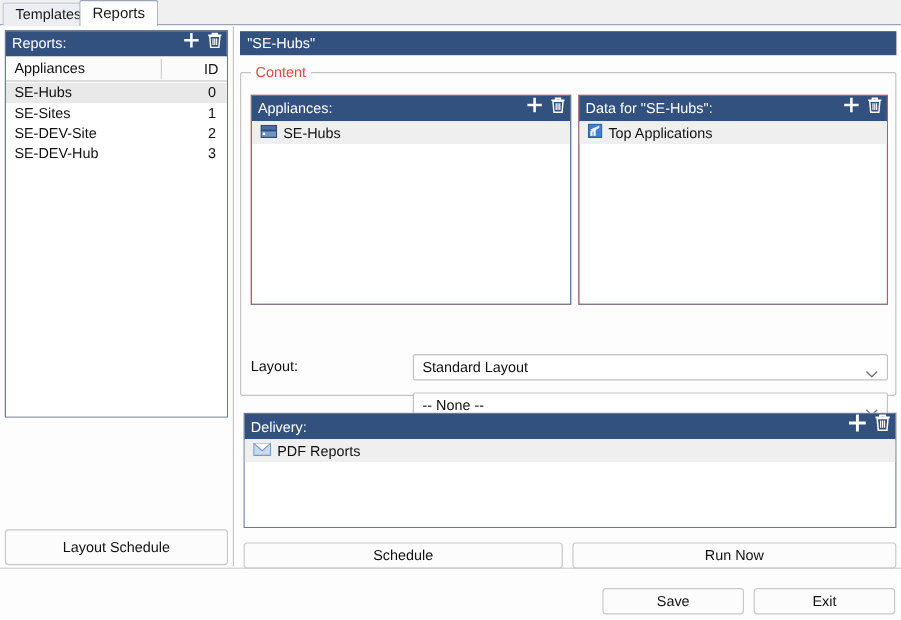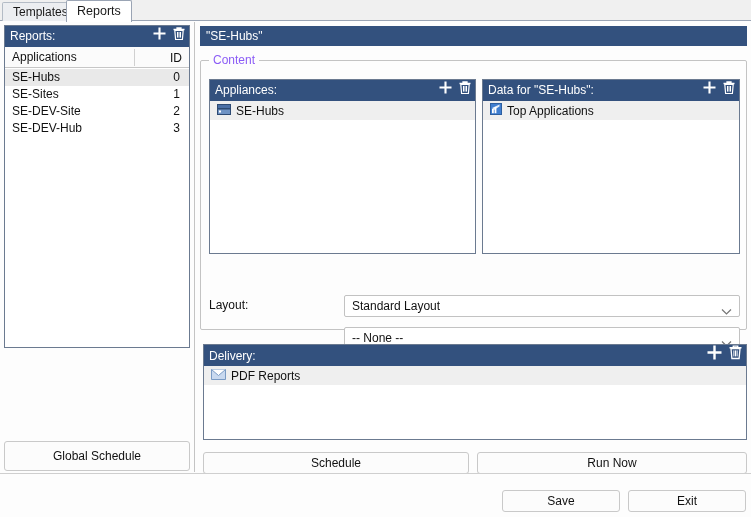--- a/index.html
+++ b/index.html
@@ -79,21 +79,21 @@
     background: #33517e; color: #ffffff; font-size: 12px; line-height: 20px;
     padding-left: 6px;
   }
 
   fieldset.content-box {
     position: absolute; left: 200px; top: 53px; width: 547px; height: 277px;
     margin: 0; padding: 0; border: 1px solid #c3c3c3; border-radius: 2px;
     background: transparent;
   }
   fieldset.content-box > legend {
-    margin-left: 8px; padding: 0 4px; font-size: 12px; color: #8b5cf6;
+    margin-left: 8px; padding: 0 4px; font-size: 12px; color: #ef4444;
   }
 
   .subpanel { position: absolute; border: 1px solid #6b7a90; background: #ef4444; }
   #appliances-panel { left: 8px; top: 12px; width: 267px; height: 175px; }
   #data-panel { left: 281px; top: 12px; width: 258px; height: 175px; }
 
   .sp-body { position: absolute; left: 0; right: 0; top: 21px; bottom: 0; background: #fff; }
   .sp-row {
     height: 19px; display: flex; align-items: center; gap: 5px;
     padding-left: 7px; font-size: 12px; color: #111; background: #efefef;
@@ -152,21 +152,21 @@
           <svg width="14" height="15" viewBox="0 0 14 15">
             <path d="M1.5 3.5h11M5 3.5V2h4v1.5" stroke="#fff" stroke-width="1.3" fill="none"></path>
             <path d="M2.8 4.3h8.4l-.8 9.2H3.6z" stroke="#fff" stroke-width="1.2" fill="none"></path>
             <path d="M5.5 6v5.6M7 6v5.6M8.5 6v5.6" stroke="#fff" stroke-width="1" fill="none"></path>
           </svg>
         </span>
       </span>
     </div>
 
     <div class="grid-head">
-      <span class="hc1">Applications</span>
+      <span class="hc1">Appliances</span>
       <span class="hsep"></span>
       <span class="hc2">ID</span>
     </div>
 
     <div class="rowlist">
       <div class="grow sel">
         <span class="c1">SE-Hubs</span>
         <span class="c2">0</span>
       </div>
       <div class="grow">
@@ -178,21 +178,21 @@
         <span class="c2">2</span>
       </div>
       <div class="grow">
         <span class="c1">SE-DEV-Hub</span>
         <span class="c2">3</span>
       </div>
     </div>
   </div>
 
   <div class="global-sched">
-    <span>Global Schedule</span>
+    <span>Layout Schedule</span>
   </div>
 
   <div class="vdiv"></div>
 
   <div class="title-bar">
     <span>"SE-Hubs"</span>
   </div>
 
   <fieldset class="content-box">
     <legend>Content</legend>

